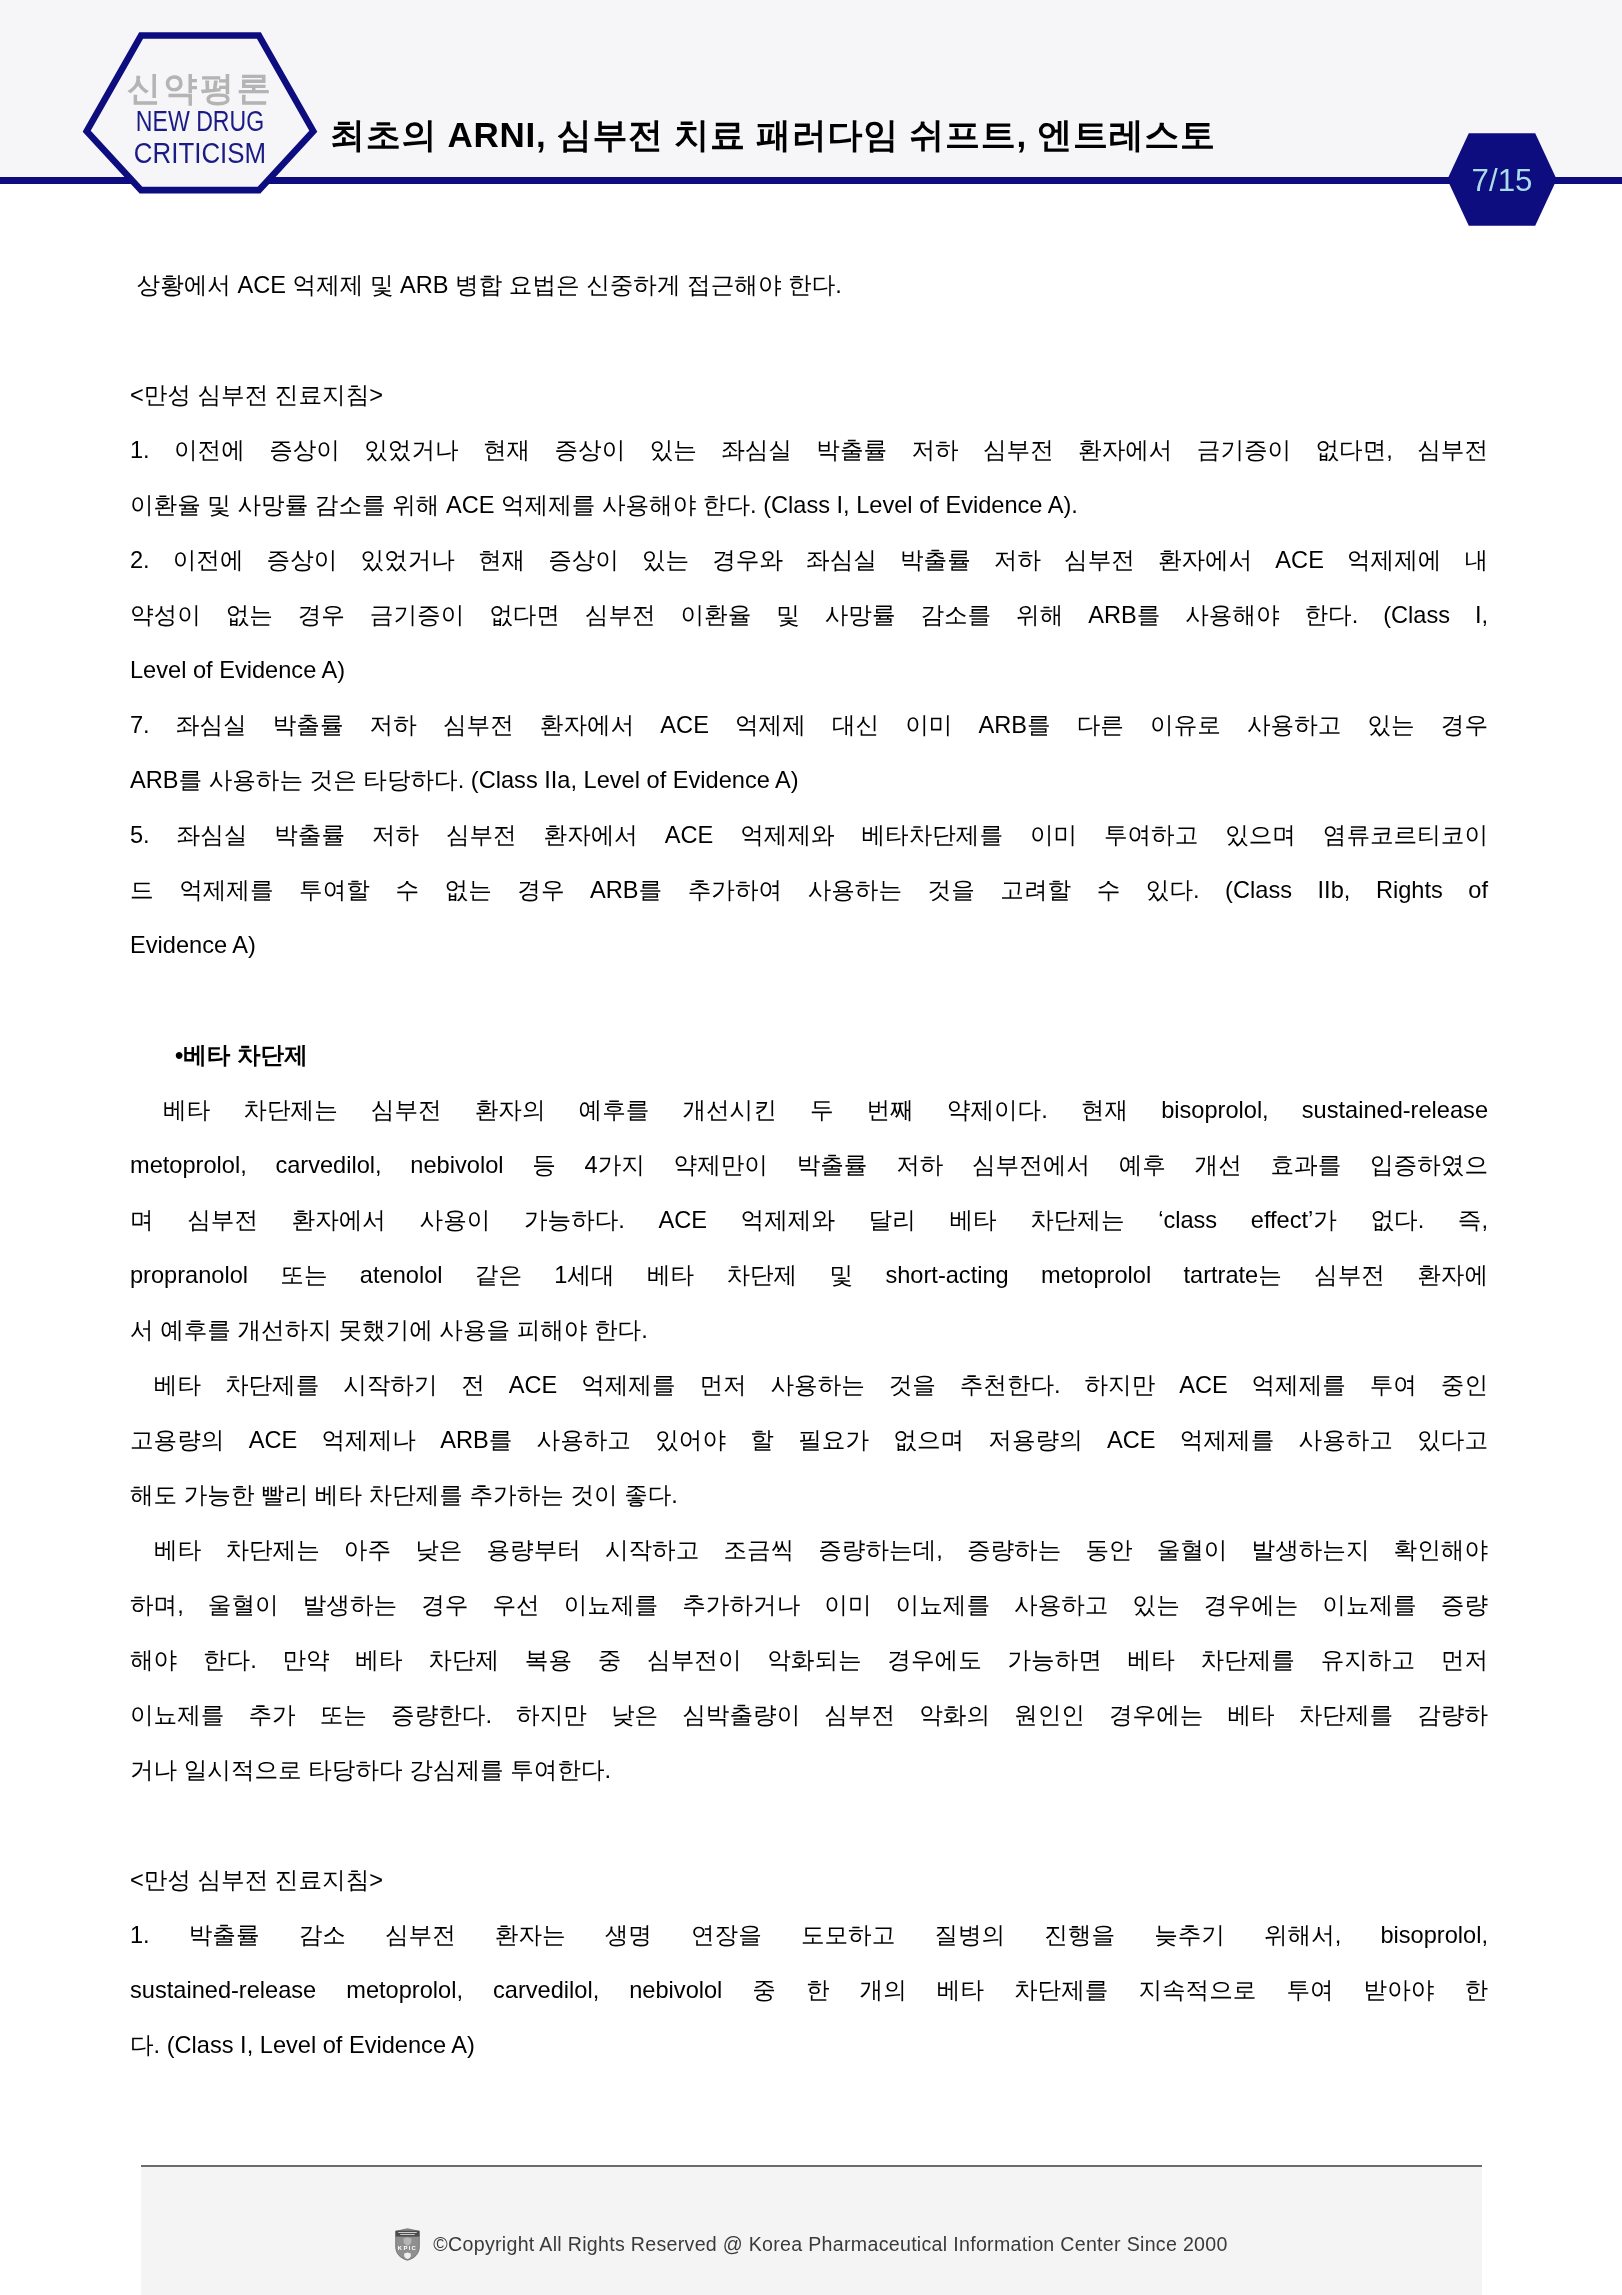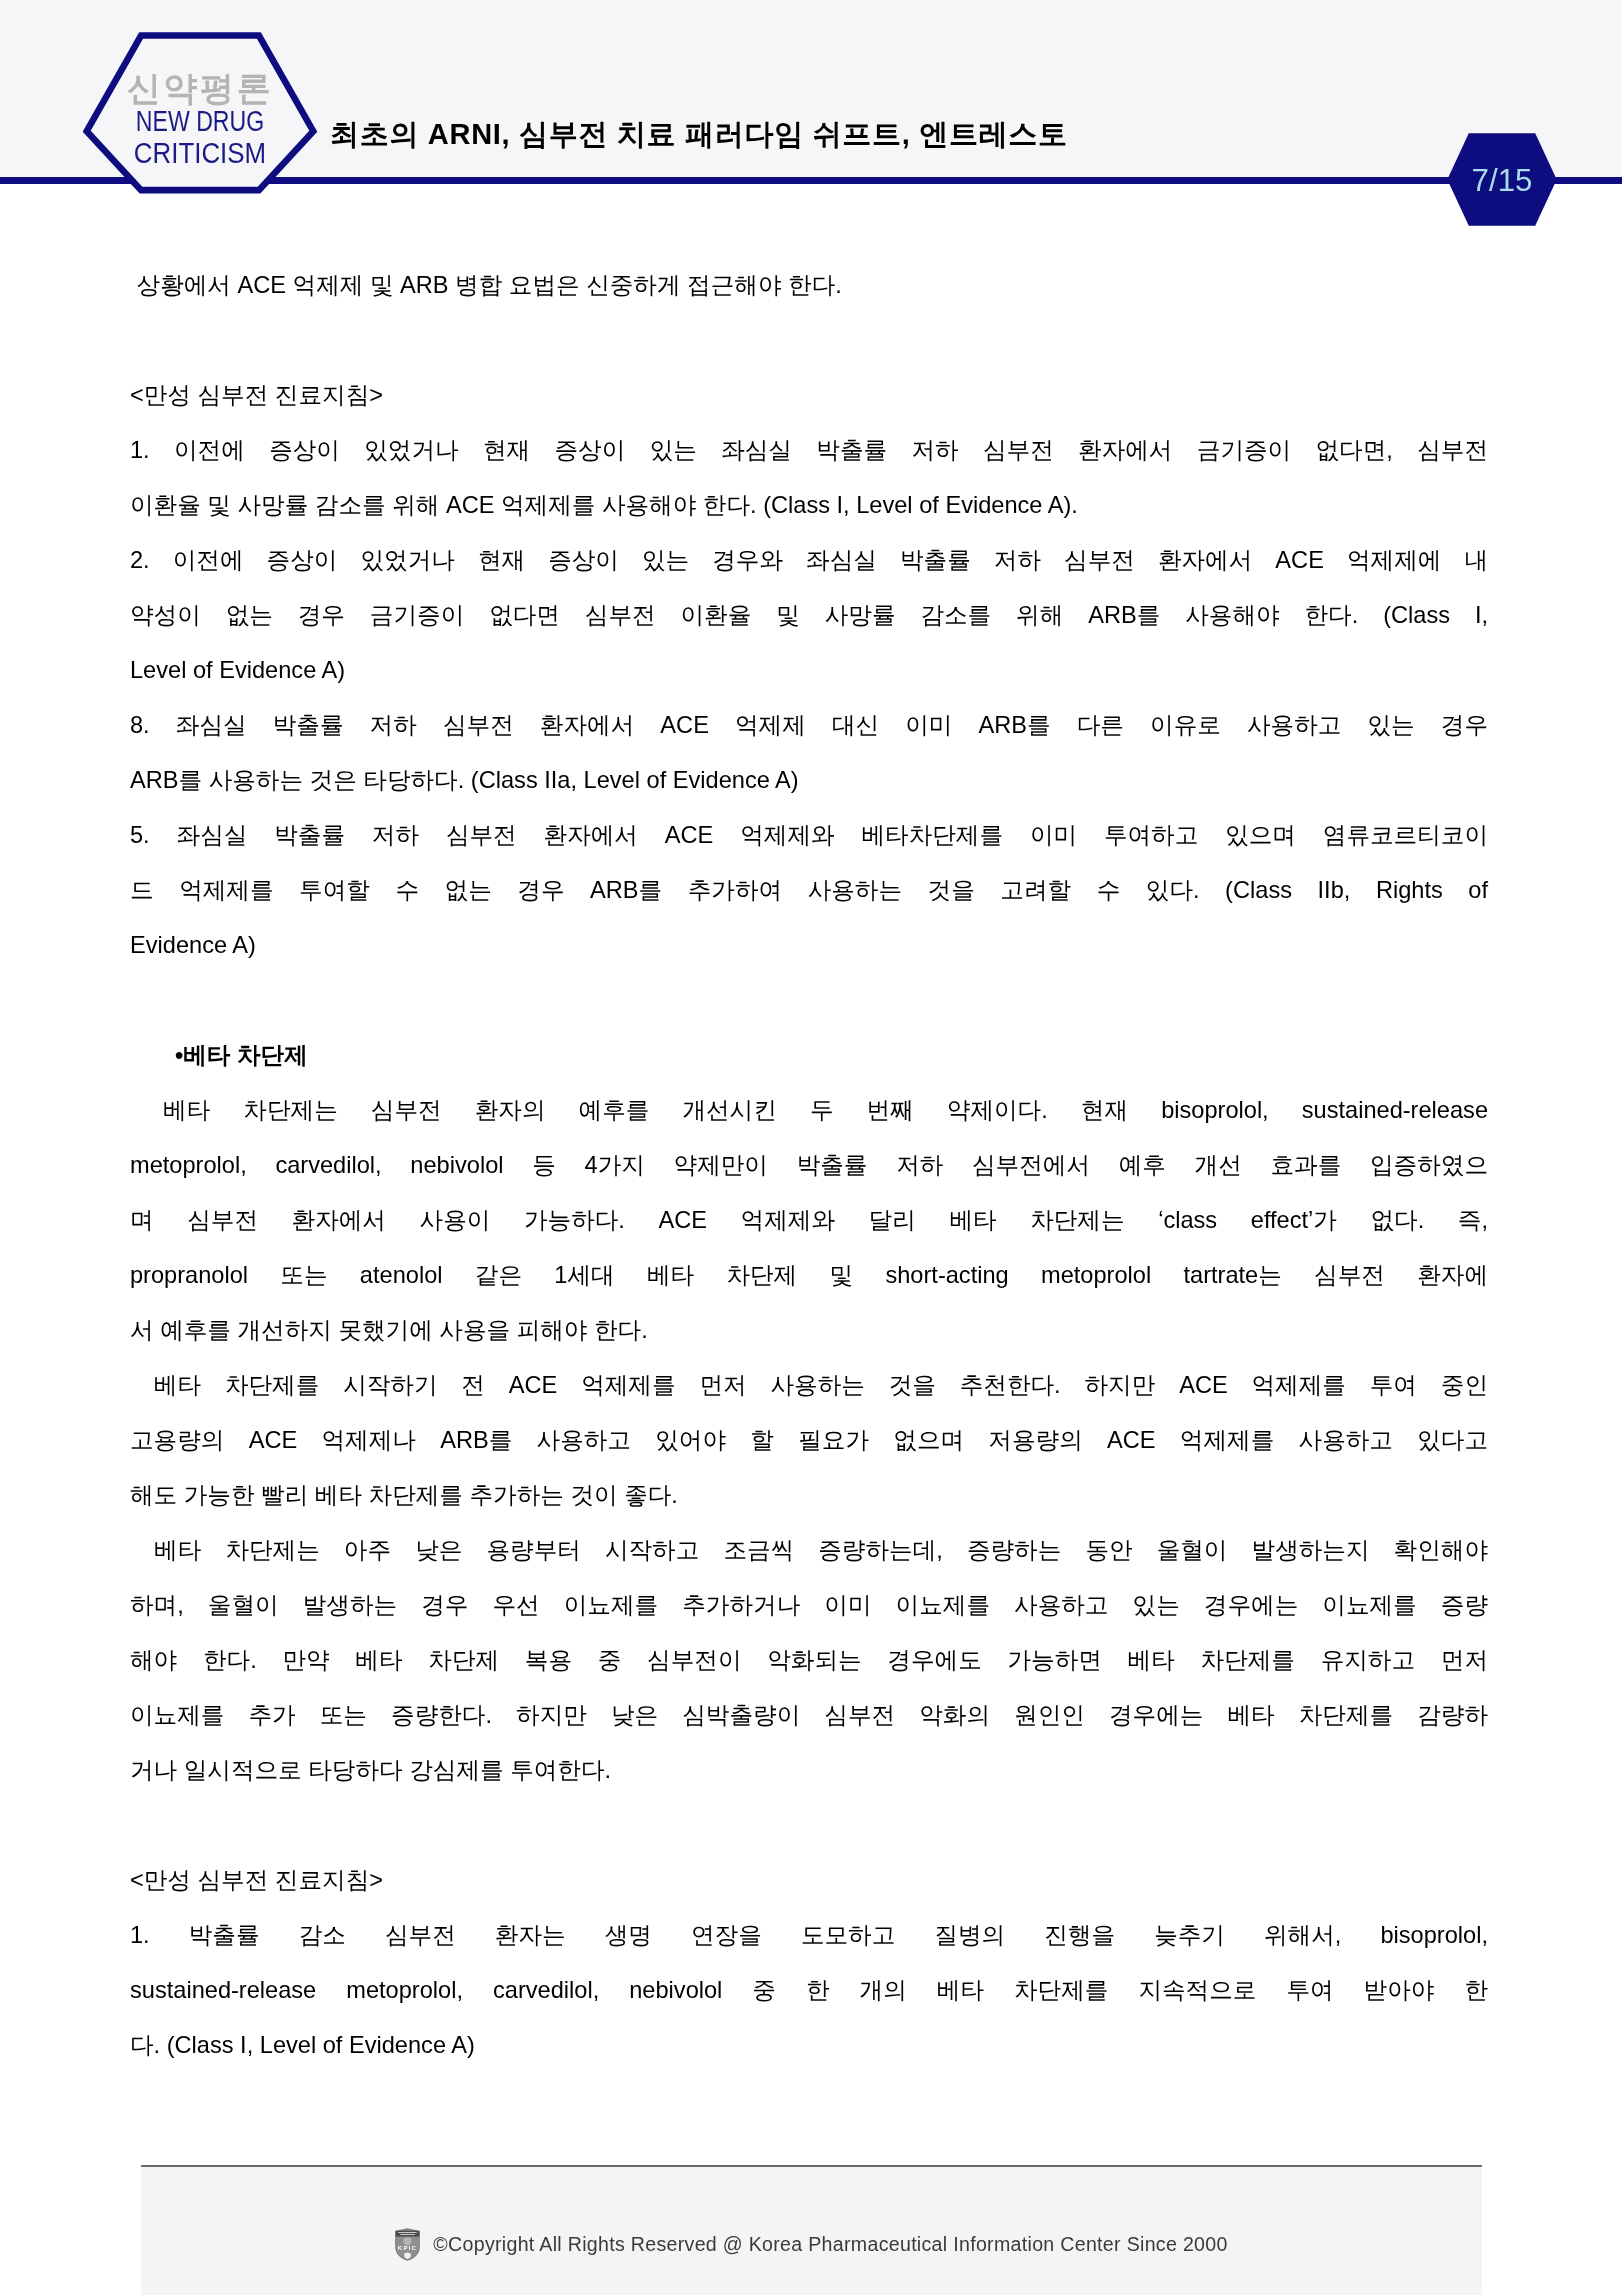--- a/index.html
+++ b/index.html
@@ -15,21 +15,21 @@
     background:var(--header-bg,#f6f6f8);
   }
   .header-line{
     position:absolute;left:0;top:177px;width:1623px;height:6.5px;
     background:var(--navy,#0d0d80);
   }
   .logo-hex{position:absolute;left:82px;top:31px;width:236px;height:165px;}
   .page-hex{position:absolute;left:1444px;top:130px;width:116px;height:99px;}
   .doc-title{
     position:absolute;left:330px;top:116px;width:982px;height:37px;
-    font-size:29px;font-weight:bold;line-height:37px;color:#000;
+    font-size:35px;font-weight:bold;line-height:37px;color:#000;
     letter-spacing:0.7px;white-space:nowrap;
   }
   
   .body-text{
     position:absolute;left:130px;top:258px;width:1358px;
   }
   .line{
     height:55px;line-height:55px;font-size:23.6px;
     letter-spacing:0px;word-break:keep-all;overflow:visible;
     white-space:nowrap;
@@ -72,21 +72,21 @@
 
 <div class="body-text">
     <div class="line">&nbsp;상황에서 ACE 억제제 및 ARB 병합 요법은 신중하게 접근해야 한다.</div>
     <div class="line">&nbsp;</div>
     <div class="line">&lt;만성 심부전 진료지침&gt;</div>
     <div class="line j">1. 이전에 증상이 있었거나 현재 증상이 있는 좌심실 박출률 저하 심부전 환자에서 금기증이 없다면, 심부전</div>
     <div class="line">이환율 및 사망률 감소를 위해 ACE 억제제를 사용해야 한다. (Class I, Level of Evidence A).</div>
     <div class="line j">2. 이전에 증상이 있었거나 현재 증상이 있는 경우와 좌심실 박출률 저하 심부전 환자에서 ACE 억제제에 내</div>
     <div class="line j">약성이 없는 경우 금기증이 없다면 심부전 이환율 및 사망률 감소를 위해 ARB를 사용해야 한다. (Class I,</div>
     <div class="line">Level of Evidence A)</div>
-    <div class="line j">8. 좌심실 박출률 저하 심부전 환자에서 ACE 억제제 대신 이미 ARB를 다른 이유로 사용하고 있는 경우</div>
+    <div class="line j">7. 좌심실 박출률 저하 심부전 환자에서 ACE 억제제 대신 이미 ARB를 다른 이유로 사용하고 있는 경우</div>
     <div class="line">ARB를 사용하는 것은 타당하다. (Class IIa, Level of Evidence A)</div>
     <div class="line j">5. 좌심실 박출률 저하 심부전 환자에서 ACE 억제제와 베타차단제를 이미 투여하고 있으며 염류코르티코이</div>
     <div class="line j">드 억제제를 투여할 수 없는 경우 ARB를 추가하여 사용하는 것을 고려할 수 있다. (Class IIb, Rights of</div>
     <div class="line">Evidence A)</div>
     <div class="line">&nbsp;</div>
     <div class="line b">•베타 차단제</div>
     <div class="line j">&nbsp;베타 차단제는 심부전 환자의 예후를 개선시킨 두 번째 약제이다. 현재 bisoprolol, sustained-release</div>
     <div class="line j">metoprolol, carvedilol, nebivolol 등 4가지 약제만이 박출률 저하 심부전에서 예후 개선 효과를 입증하였으</div>
     <div class="line j">며 심부전 환자에서 사용이 가능하다. ACE 억제제와 달리 베타 차단제는 ‘class effect’가 없다. 즉,</div>
     <div class="line j">propranolol 또는 atenolol 같은 1세대 베타 차단제 및 short-acting metoprolol tartrate는 심부전 환자에</div>

